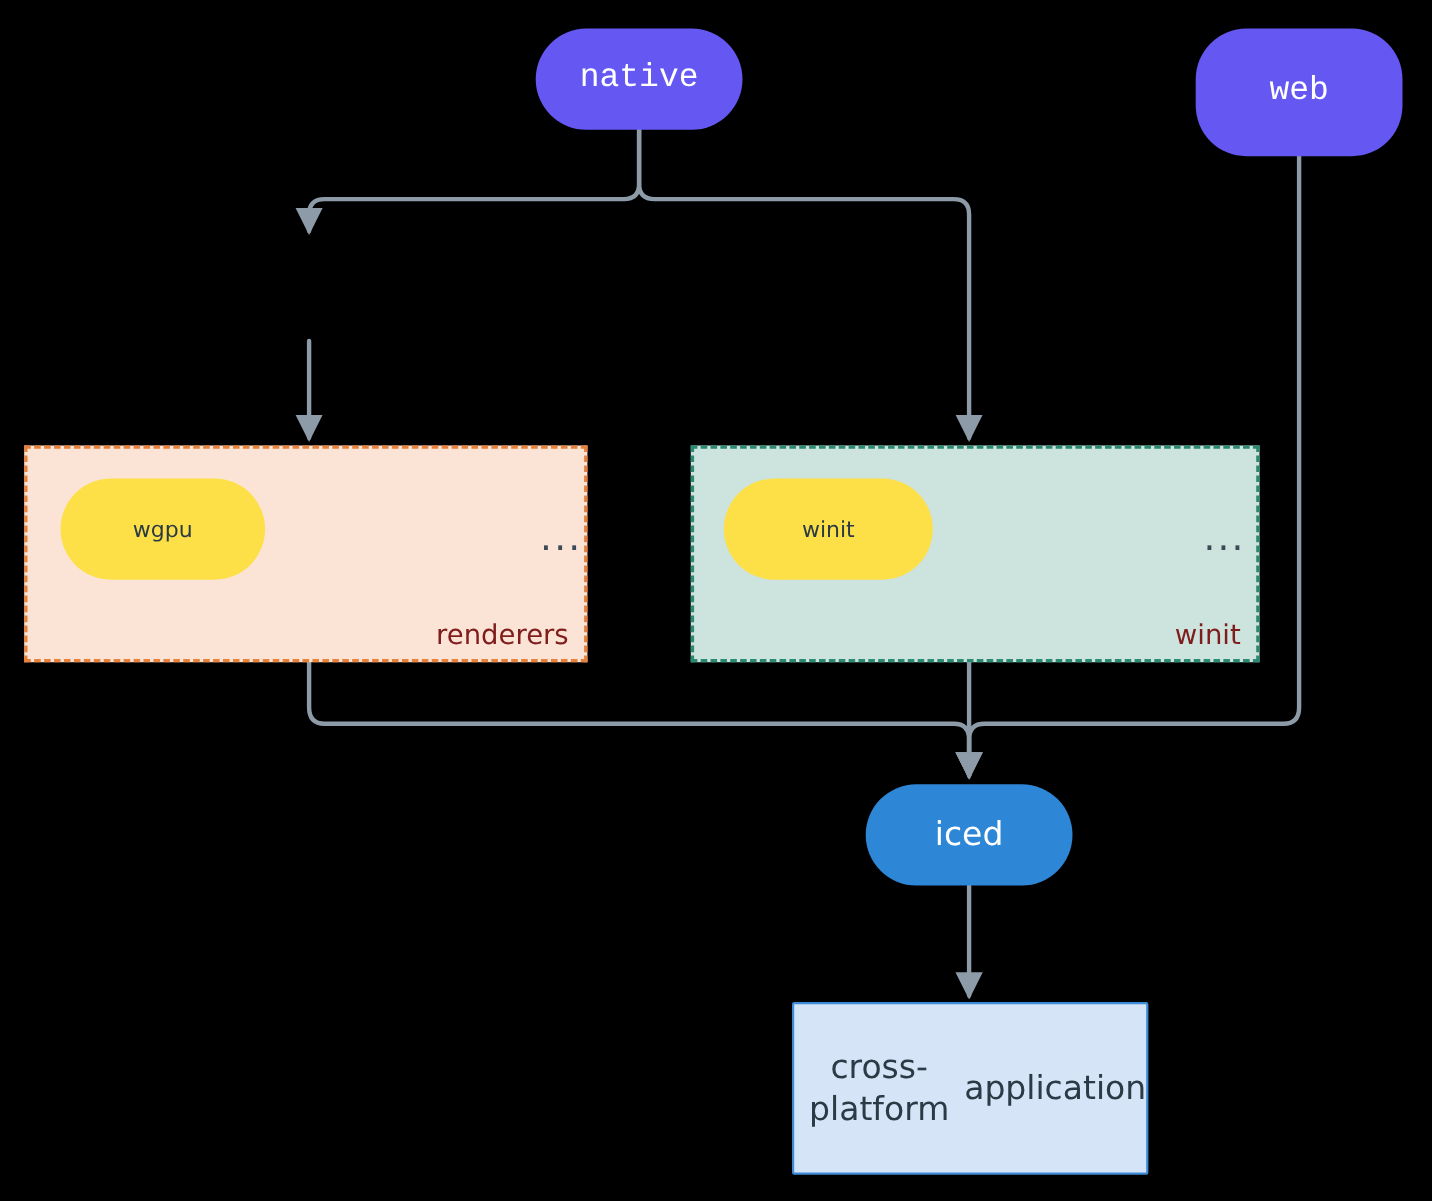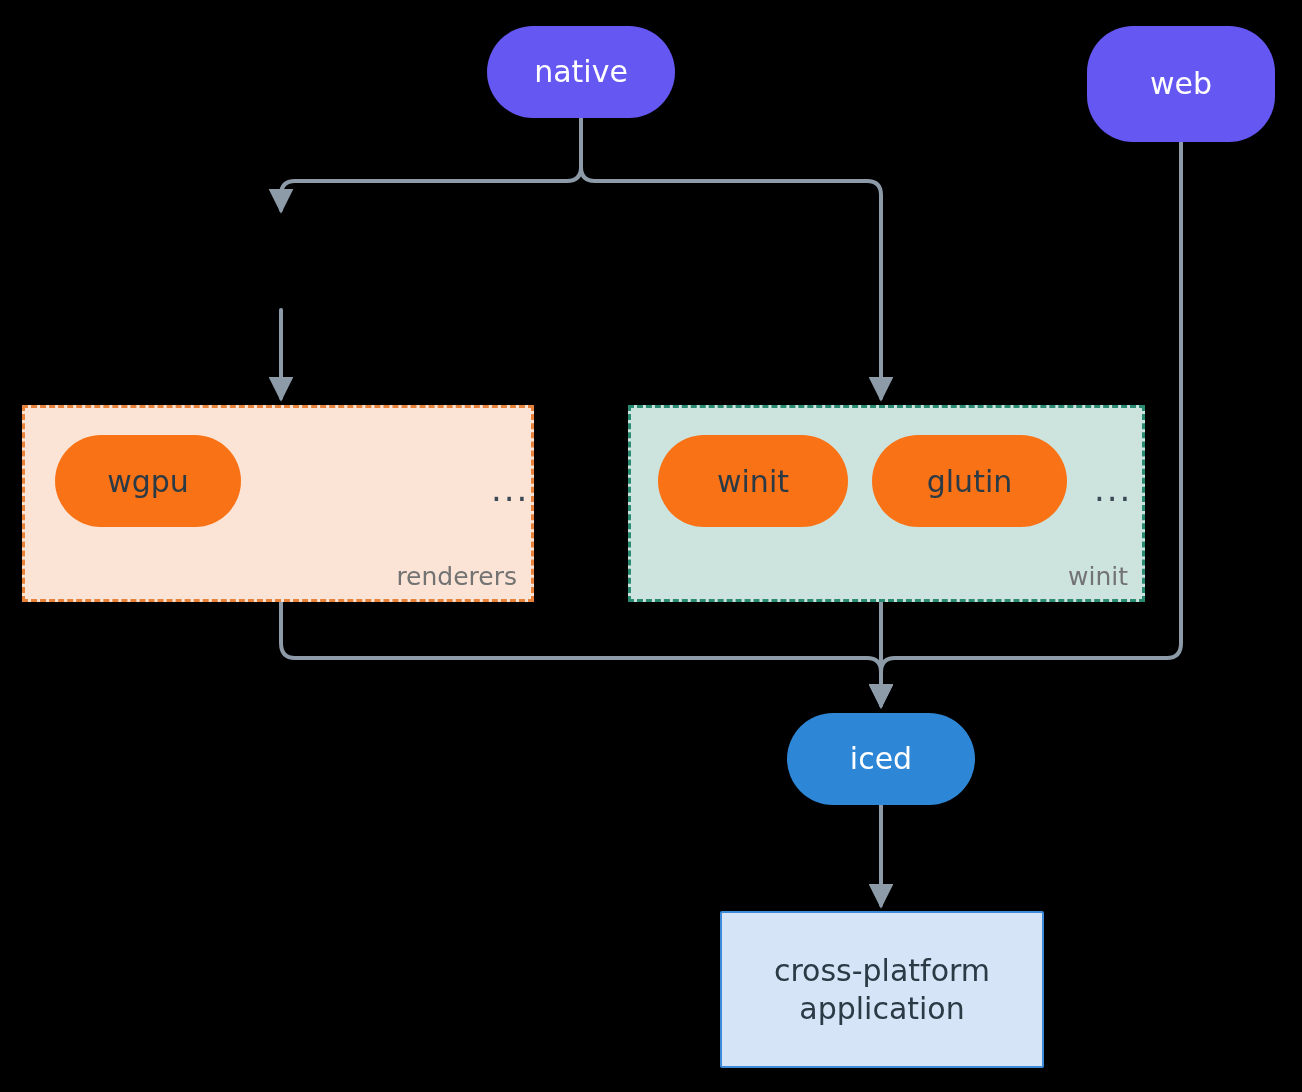--- a/index.html
+++ b/index.html
@@ -31,41 +31,42 @@
     justify-content: center;
     box-sizing: border-box;
     text-align: center;
     line-height: 1.25;
   }
   .pill-purple {
     background: #6457f2;
     color: #ffffff;
     border-radius: 46px;
     font-size: 30px;
+    font-family: Liberation Mono, monospace;
   }
   .pill-orange {
     background: #e8813a;
     color: #ffffff;
     border-radius: 46px;
     font-size: 30px;
   }
   .pill-blue {
     background: #2e86d6;
     color: #ffffff;
     border-radius: 46px;
     font-size: 30px;
     text-align: center;
   }
   .rect-app {
     background: #d5e5f7;
     border: 2px solid #3c8ad8;
     color: #2b3a45;
     font-size: 30px;
     border-radius: 2px;
-    flex-direction: column;
+    flex-direction: row;
   }
   .rect-app span {
     display: block;
   }
   .cluster {
     position: absolute;
     box-sizing: border-box;
   }
   .cluster-renderers {
     background: #fbe4d5;
@@ -73,31 +74,31 @@
   }
   .cluster-shells {
     background: #cde3dd;
     border: 3px dashed #2b8a72;
   }
   .cluster-label {
     position: absolute;
     right: 14px;
     bottom: 8px;
     font-size: 25px;
-    color: #737373;
+    color: #7f1d1d;
   }
   .leaf {
     position: absolute;
     display: flex;
     align-items: center;
     justify-content: center;
-    background: #f97316;
+    background: #fde047;
     color: #2b3a45;
     border-radius: 48px;
-    font-size: 30px;
+    font-size: 20px;
     box-sizing: border-box;
   }
   .dots {
     position: absolute;
     color: #3c4a57;
     font-size: 34px;
     letter-spacing: 2px;
     line-height: 1;
   }
 </style>
@@ -145,23 +146,20 @@
       <span>wgpu</span>
     </div>
     <div class="dots" style="left:466px; top:64px;">...</div>
     <div class="cluster-label">renderers</div>
   </div>
 
   <div class="cluster cluster-shells" style="left:628px; top:405px; width:517px; height:197px;">
     <div class="leaf" style="left:27px; top:27px; width:190px; height:92px;">
       <span>winit</span>
     </div>
-    <div class="leaf" style="left:241px; top:27px; width:195px; height:92px;">
-      <span>glutin</span>
-    </div>
     <div class="dots" style="left:463px; top:64px;">...</div>
     <div class="cluster-label">winit</div>
   </div>
 
   <div class="node pill-blue" style="left:787px; top:713px; width:188px; height:92px;">
     <span>iced</span>
   </div>
 
   <div class="node rect-app" style="left:720px; top:911px; width:324px; height:157px;">
     <span>cross-platform</span>

